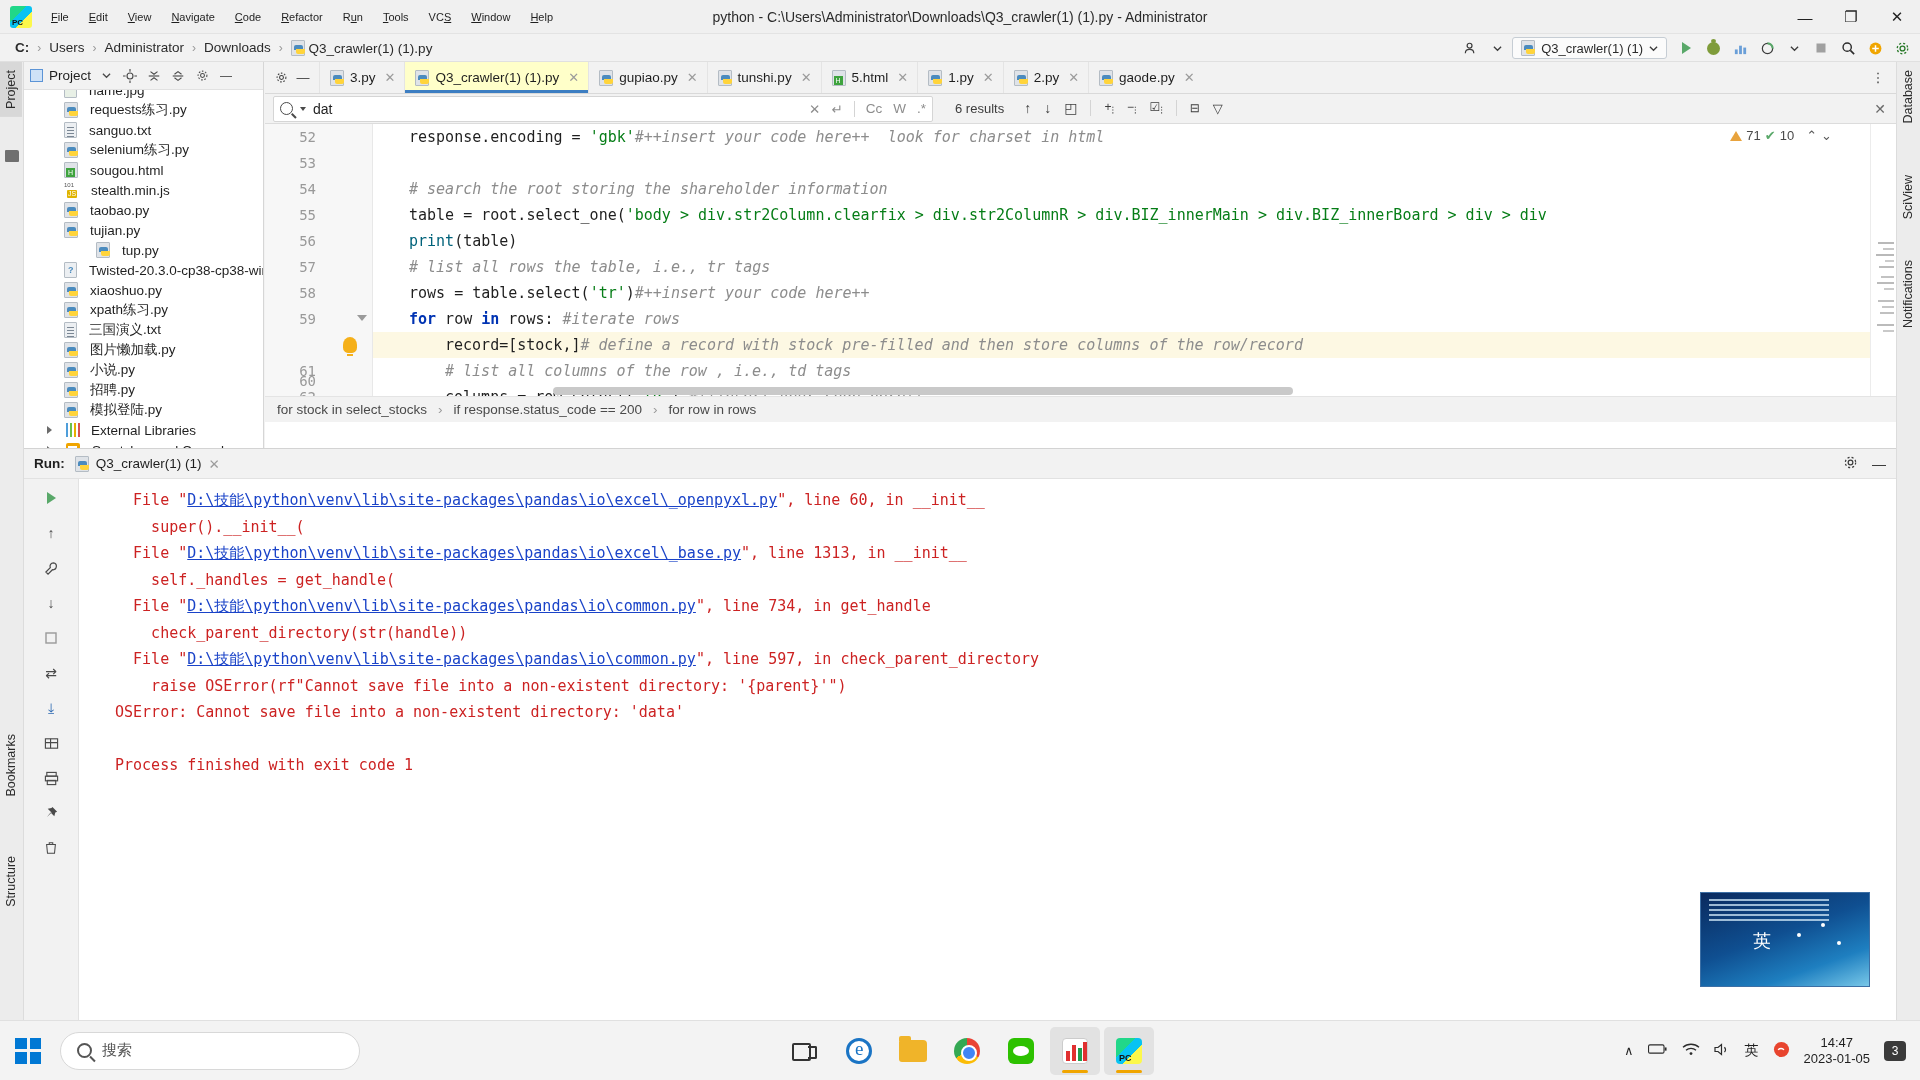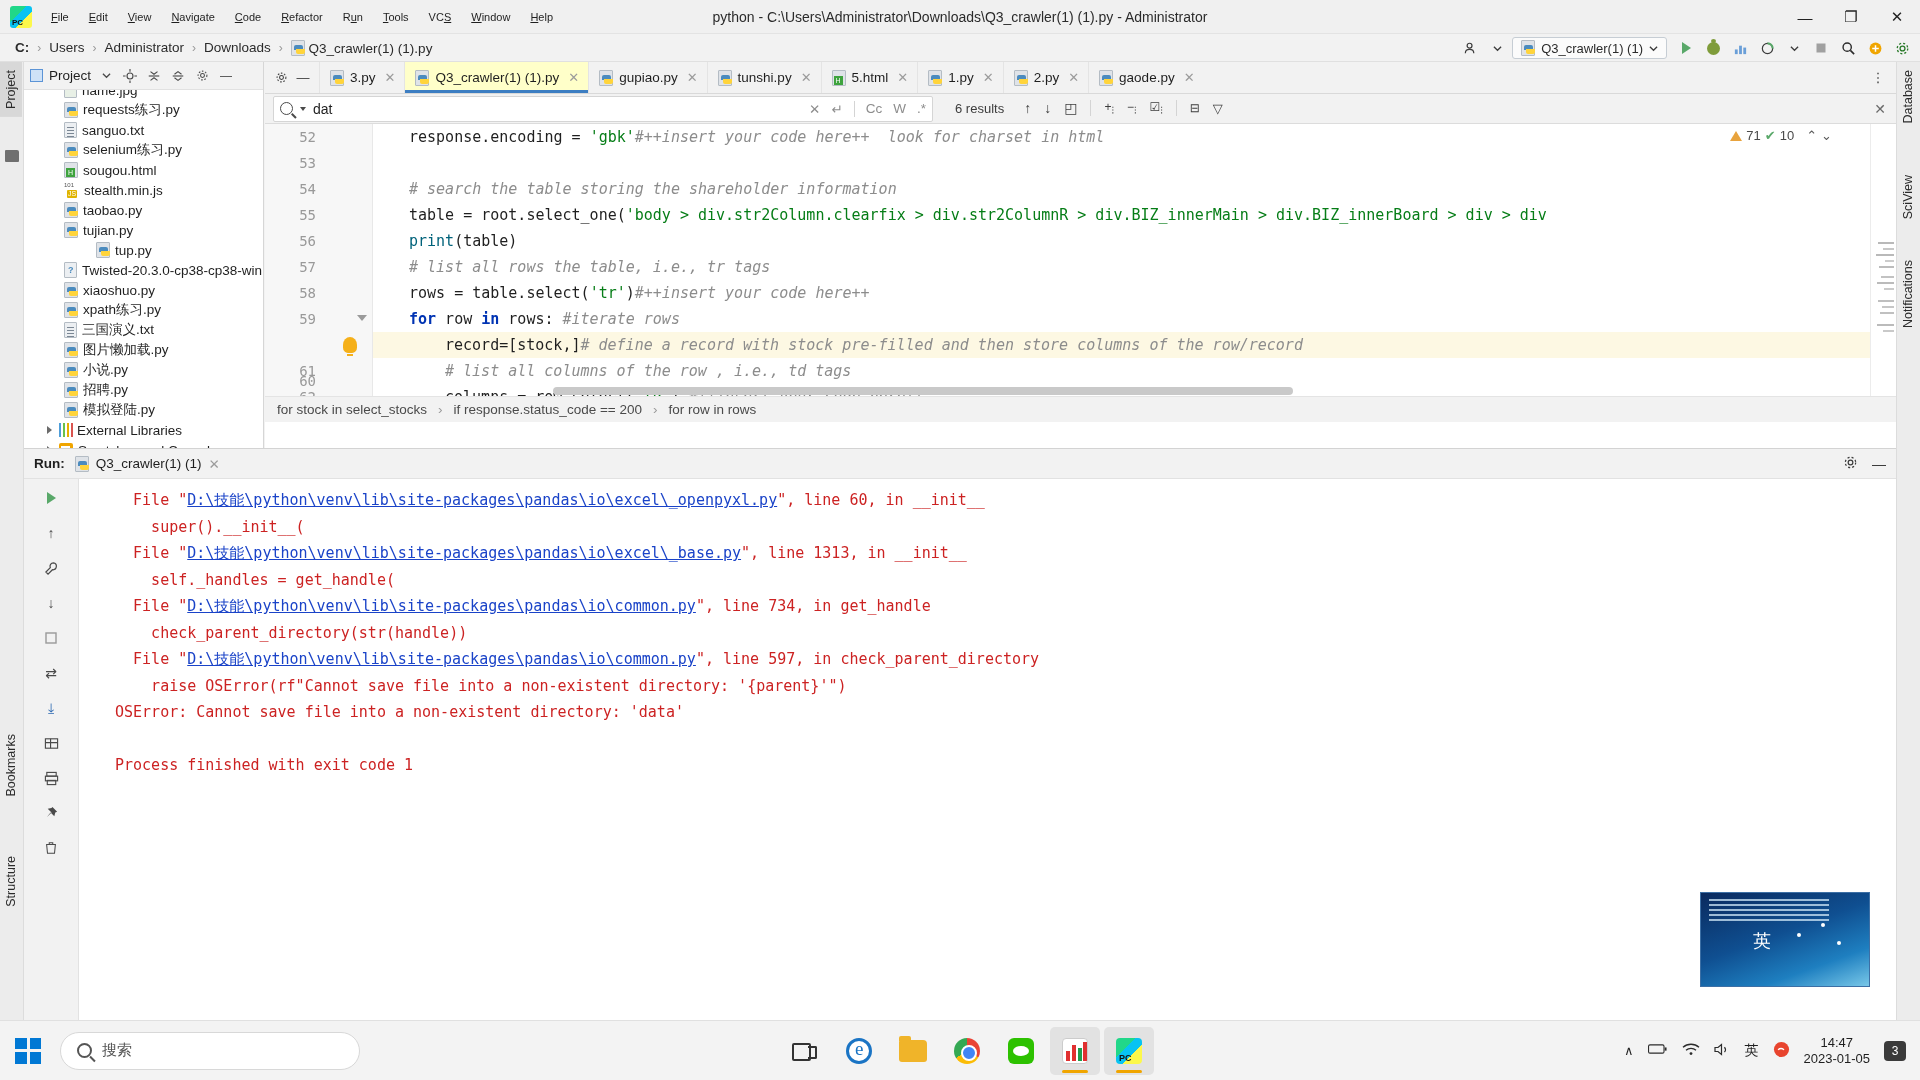--- a/index.html
+++ b/index.html
@@ -149,21 +149,21 @@
   }
   .proj-header {
     height:28px; background:#f2f2f2; display:flex; align-items:center;
     border-bottom:1px solid #e1e1e1; padding-left:6px; gap:6px;
   }
   .proj-title { font-size:13.5px; color:#1f1f1f; }
   .proj-sq { width:13px;height:13px;border:1.5px solid #5c94d6; background:#cfe2f7; }
   .hdr-ico { width:18px;height:18px;display:flex;align-items:center;justify-content:center;color:#4a4a4a;font-size:12px;}
   .filetree { position:absolute; left:0; top:28px; right:0; bottom:0; overflow:hidden; padding-top:0; }
   .frow {
-    display:flex; align-items:center; height:20px; padding-left:40px; gap:5px;
+    display:flex; align-items:center; height:20px; padding-left:40px; gap:12px;
     font-size:13.5px; color:#1f1f1f; white-space:nowrap;
   }
   .frow.lvl1 { padding-left:22px; }
   .frow .tri { width:9px; height:9px; position:relative; margin-right:-1px;}
   .frow .tri::after{
     content:""; position:absolute; left:1px; top:0;
     border-left:5px solid #6b6b6b; border-top:4px solid transparent; border-bottom:4px solid transparent;
   }
   .libico{ width:13px;height:14px;display:inline-block;position:relative; }
   .libico::before{content:"";position:absolute;left:0;top:0;width:2px;height:14px;background:#4f9eda;}
@@ -715,21 +715,21 @@
           <div class="lnrow" style="top: 182px;">59</div>
           <div class="foldmark" style="top: 191px;"></div>
           <div class="lnrow" style="top: 208px; margin-top: 36px;">60</div>
           <div class="bulb" style="top: 213px;"></div>
           <div class="lnrow" style="top: 234px;">61</div>
           <div class="lnrow" style="top: 260px;">62</div>
           <div class="lnrow" style="top: 286px;">63</div>
         </div>
       <div class="codelines" id="codelines">
           <div class="cline" style="top: 0px; padding-left: 36px;"><span>response.encoding = </span><span class="str">'gbk'</span><span class="cmt">#++insert your code here++  look for charset in html</span></div>
-          <div class="cline" style="top: 52px; padding-left: 36px;"><span class="cmt"># search the table storing the shareholder information</span></div>
+          <div class="cline" style="top: 52px; padding-left: 36px;"><span class="cmt"># search the root storing the shareholder information</span></div>
           <div class="cline" style="top: 78px; padding-left: 36px;"><span>table = root.select_one(</span><span class="str">'body &gt; div.str2Column.clearfix &gt; div.str2ColumnR &gt; div.BIZ_innerMain &gt; div.BIZ_innerBoard &gt; div &gt; div</span></div>
           <div class="cline" style="top: 104px; padding-left: 36px;"><span class="fn">print</span><span>(table)</span></div>
           <div class="cline" style="top: 130px; padding-left: 36px;"><span class="cmt"># list all rows the table, i.e., tr tags</span></div>
           <div class="cline" style="top: 156px; padding-left: 36px;"><span>rows = table.select(</span><span class="str">'tr'</span><span>)</span><span class="cmt">#++insert your code here++</span></div>
           <div class="cline" style="top: 182px; padding-left: 36px;"><span class="kw">for</span><span> row </span><span class="kw">in</span><span> rows: </span><span class="cmt">#iterate rows</span></div>
           <div class="cline hl" style="top: 208px; padding-left: 72px;"><span>record=[stock,]</span><span class="cmt"># define a record with stock pre-filled and then store columns of the row/record</span></div>
           <div class="cline" style="top: 234px; padding-left: 72px;"><span class="cmt"># list all columns of the row , i.e., td tags</span></div>
           <div class="cline" style="top: 260px; padding-left: 72px;"><span>columns = row.select(</span><span class="str">'td'</span><span>) </span><span class="cmt">#++insert your code here++</span></div>
           <div class="cline" style="top: 286px; padding-left: 72px;"><span class="kw">for</span><span> col </span><span class="kw">in</span><span> columns: </span><span class="cmt">#iterate colums</span></div>
         </div>

